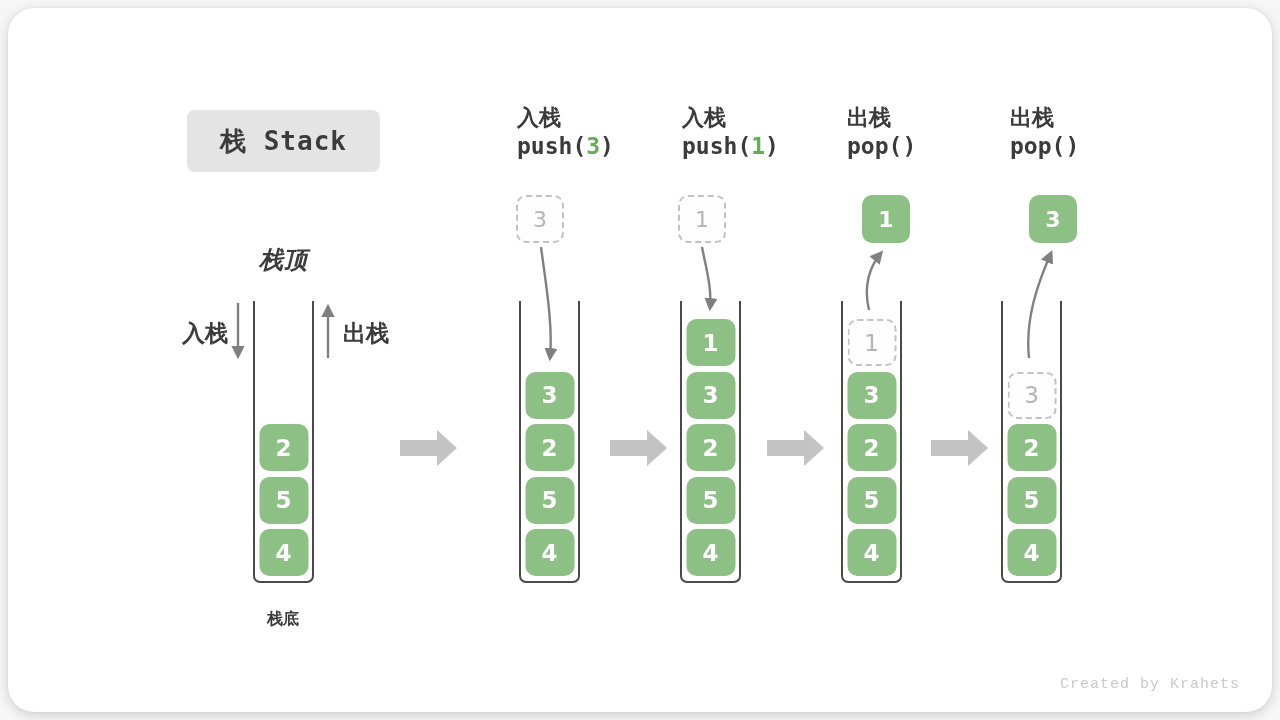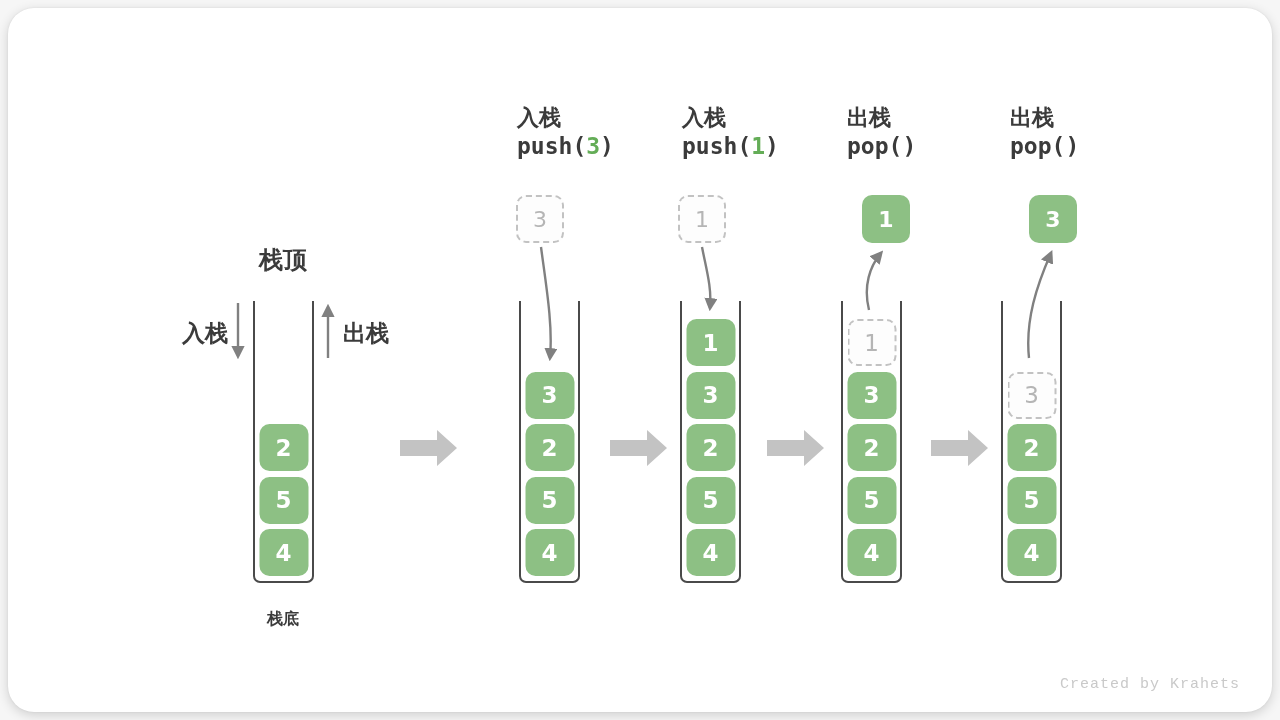--- a/index.html
+++ b/index.html
@@ -75,39 +75,40 @@
   .ah { fill:var(--arrow_gray); }
   .block { fill:var(--block_arrow); }
 </style>
 </head>
 <body>
 
 <div class="card"></div>
 
 <div class="canvas">
 
+  <div class="title-box abs">栈 Stack</div>
 
   <div class="header abs" style="left:517px">
     <div class="op">入栈</div>
     <div class="code"><span>push(</span><span class="arg">3</span><span>)</span></div>
   </div>
   <div class="header abs" style="left:682px">
     <div class="op">入栈</div>
     <div class="code"><span>push(</span><span class="arg">1</span><span>)</span></div>
   </div>
   <div class="header abs" style="left:847px">
     <div class="op">出栈</div>
     <div class="code"><span>pop()</span></div>
   </div>
   <div class="header abs" style="left:1010px">
     <div class="op">出栈</div>
     <div class="code"><span>pop()</span></div>
   </div>
 
-  <div class="label abs" style="left:233px; top:244px; width:100px; text-align:center; font-size:24px;">栈顶</div>
+  <div class="label abs" style="left:233px; top:244px; width:100px; text-align:center; font-size:24px;font-style:italic;">栈顶</div>
   <div class="label abs" style="left:233px; top:609px; width:100px; text-align:center; font-size:16px;">栈底</div>
   <div class="label abs" style="left:158px; top:318px; width:70px; text-align:right;">入栈</div>
   <div class="label abs" style="left:343px; top:318px;">出栈</div>
 
   <div class="float-box dashed abs" style="left:516px">3</div>
   <div class="float-box dashed abs" style="left:678px">1</div>
   <div class="float-box solid abs" style="left:862px">1</div>
   <div class="float-box solid abs" style="left:1029px">3</div>
 
   <div class="container abs" style="left:253px">

